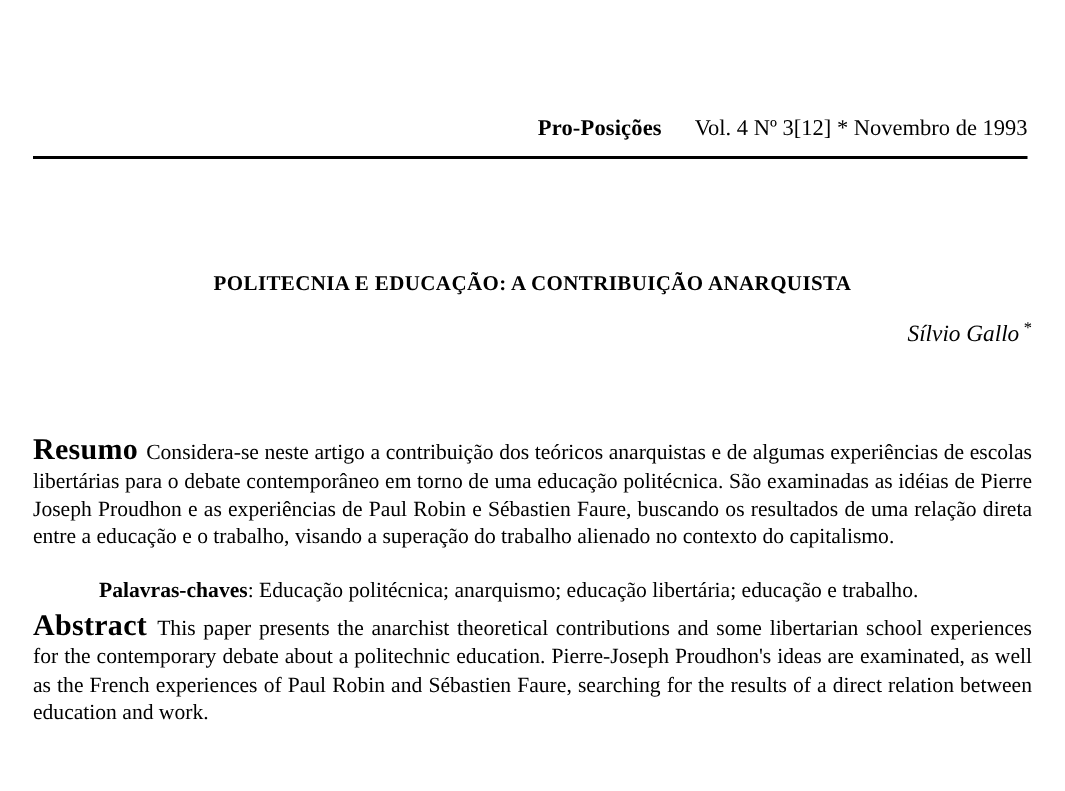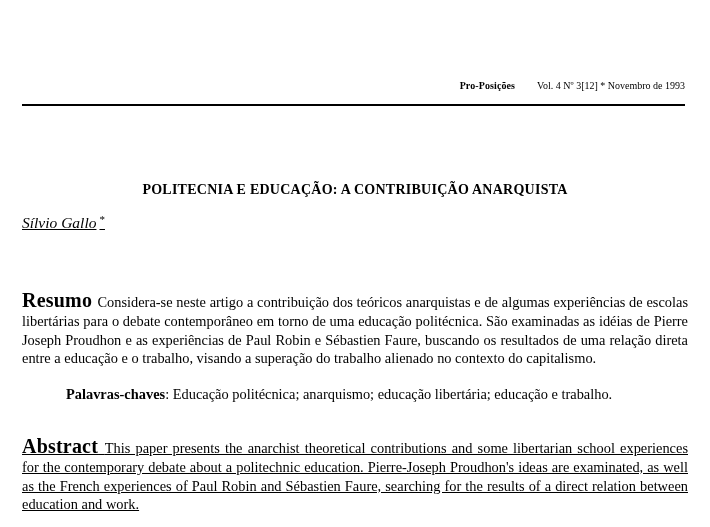--- a/index.html
+++ b/index.html
@@ -23,21 +23,21 @@
     box-sizing: border-box;
   }
 
   
   .running-head {
     position: absolute;
     left: 22px;
     right: 25px;
     top: 76px;
     text-align: right;
-    font-size: 10px;
+    font-size: 15px;
     line-height: 20px;
     white-space: nowrap;
   }
   .journal-name {
     font-weight: bold;
     letter-spacing: 0.1px;
   }
   .issue-info {
     margin-left: 22px;
   }
@@ -62,45 +62,44 @@
     font-weight: bold;
     letter-spacing: 0.25px;
     line-height: 22px;
   }
 
   .author-line {
     position: absolute;
     left: 22px;
     right: 22px;
     top: 209px;
-    text-align: left;
+    text-align: right;
     font-size: 15.5px;
     font-style: italic;
     line-height: 21px;
-    text-decoration: underline;
   }
   .author-mark {
     font-style: normal;
     font-size: 11px;
     vertical-align: 5px;
     margin-left: 3px;
   }
 
   
   .abstract-block {
     position: absolute;
     left: 22px;
     width: 666px;
     font-size: 14.4px;
     line-height: 18.6px;
     text-align: justify;
     text-justify: inter-word;
   }
   .block-pt { top: 277px; }
-  .block-en { top: 423px; text-decoration: underline; }
+  .block-en { top: 394px; }
 
   .lead-label {
     font-weight: bold;
     font-size: 20px;
     letter-spacing: 0.2px;
   }
   .lead-label::after {
     content: " ";
   }
 

